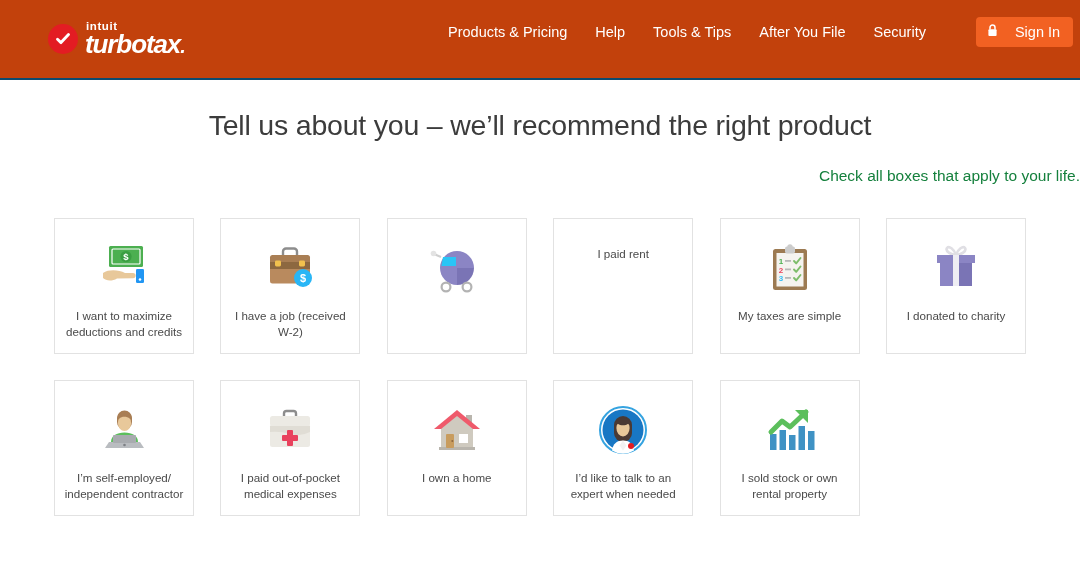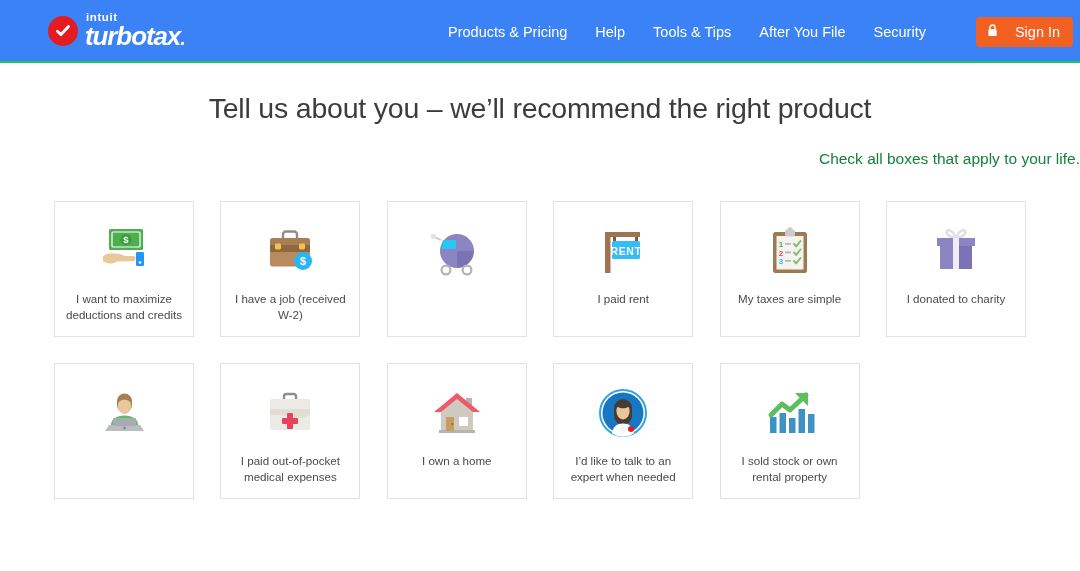--- a/index.html
+++ b/index.html
@@ -5,23 +5,23 @@
   * { box-sizing: border-box; margin: 0; padding: 0; }
   html, body {
     width: 1080px; height: 571px;
     background: #ffffff;
     font-family: "Liberation Sans", sans-serif;
     overflow: hidden;
   }
 
   
   .header {
-    height: 63px; width: 100%;
-    background: #3b82f6;
-    border-bottom: 2px solid #22c55e;
+    height: 80px; width: 100%;
+    background: #c2410c;
+    border-bottom: 2px solid #0c4a6e;
     display: flex; align-items: center;
     position: relative;
   }
   .logo-wrap {
     display: flex; align-items: center;
     margin-left: 48px; gap: 7px;
   }
   .logo-check {
     width: 30px; height: 30px; border-radius: 50%;
     background: #e31c23;
@@ -175,30 +175,20 @@
           <path d="M15 15 h13 v9 H13.5 Z" fill="#29c5f6"></path>
           <path d="M13 15 L6 12" stroke="#cfcfcf" stroke-width="2" fill="none"></path>
           <circle cx="5.5" cy="11.5" r="2.8" fill="#e3e3e3"></circle>
           <circle cx="18" cy="45" r="4.4" fill="#ffffff" stroke="#b3b3b3" stroke-width="2.2"></circle>
           <circle cx="39" cy="45" r="4.4" fill="#ffffff" stroke="#b3b3b3" stroke-width="2.2"></circle>
         </svg>
       </div>
     </div>
 
     <div class="card">
-      <div class="card-icon">
-        <svg width="58" height="52" viewBox="0 0 58 52">
-          <rect x="11" y="7" width="5.5" height="41" fill="#9e7550"></rect>
-          <rect x="11" y="7" width="35" height="5" fill="#9e7550"></rect>
-          <rect x="19" y="12" width="3" height="5" fill="#7d5c3e"></rect>
-          <rect x="41" y="12" width="3" height="5" fill="#7d5c3e"></rect>
-          <rect x="18" y="16" width="28" height="18" rx="1.5" fill="#35bdf5"></rect>
-          <text x="32" y="29.5" font-size="10.5" font-family="Liberation Sans, sans-serif" font-weight="bold" fill="#ffffff" text-anchor="middle" letter-spacing=".6">RENT</text>
-        </svg>
-      </div>
       <div class="card-label">I paid rent</div>
     </div>
 
     <div class="card">
       <div class="card-icon">
         <svg width="58" height="52" viewBox="0 0 58 52">
           <rect x="12" y="7" width="34" height="41" rx="2.5" fill="#9c7a52"></rect>
           <rect x="15.5" y="11" width="27" height="33.5" fill="#f5f3ef"></rect>
           <rect x="24" y="4.5" width="10" height="7" rx="2" fill="#cccccc"></rect>
           <circle cx="29" cy="5" r="2.7" fill="#cccccc"></circle>
@@ -235,20 +225,21 @@
         <svg width="58" height="52" viewBox="0 0 58 52">
           <path d="M22 14 a7.5 7.5 0 0 1 15 0 v4 a7.5 7.5 0 0 1 -15 0 Z" fill="#a97e54"></path>
           <ellipse cx="29.5" cy="19" rx="6.6" ry="8" fill="#e8c89a"></ellipse>
           <path d="M22.5 13 a7.3 7.3 0 0 1 14.2 0 c0 2-1 2.6-2 1.6 -2.6-2.4-8-2.6-10.4 0 -1 1-1.8.4-1.8-1.6 Z" fill="#a97e54"></path>
           <path d="M16 38 c0-6 5.5-9.5 13.5-9.5 S43 32 43 38 Z" fill="#5cbf5c"></path>
           <path d="M14 38 h31 l4 6 H10 Z" fill="#b9bcc0"></path>
           <rect x="18" y="31" width="23" height="8" rx="1" fill="#a8abaf"></rect>
           <circle cx="29.5" cy="41" r="1.3" fill="#7d8084"></circle>
         </svg>
       </div>
+      <div class="card-label">I’m self-employed/ independent contractor</div>
     </div>
 
 
     <div class="card">
       <div class="card-icon">
         <svg width="58" height="52" viewBox="0 0 58 52">
           <path d="M23 12 V9.5 a2.5 2.5 0 0 1 2.5-2.5 h7 a2.5 2.5 0 0 1 2.5 2.5 V12" fill="none" stroke="#8d8d8d" stroke-width="2.4"></path>
           <rect x="9" y="12" width="40" height="10" rx="2.5" fill="#eceae4"></rect>
           <rect x="9" y="20" width="40" height="23" rx="2.5" fill="#eceae4"></rect>
           <path d="M9 22 h40 v6 q-10 5 -20 2 T9 28 Z" fill="#e0ddd5"></path>

